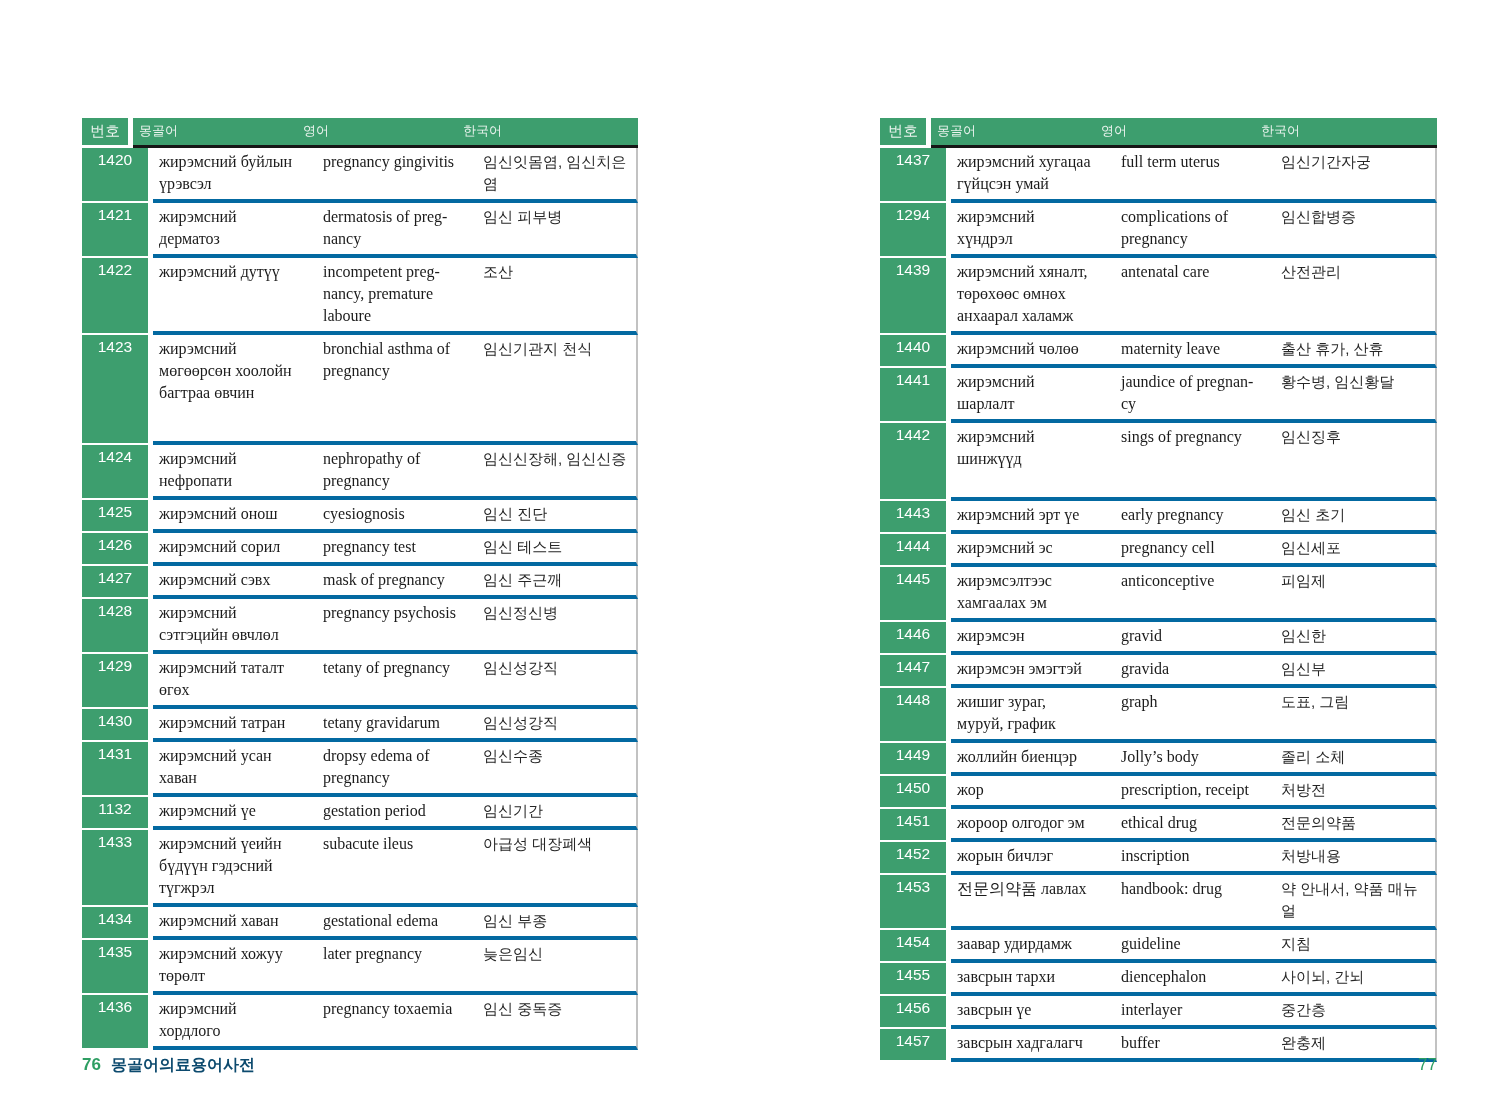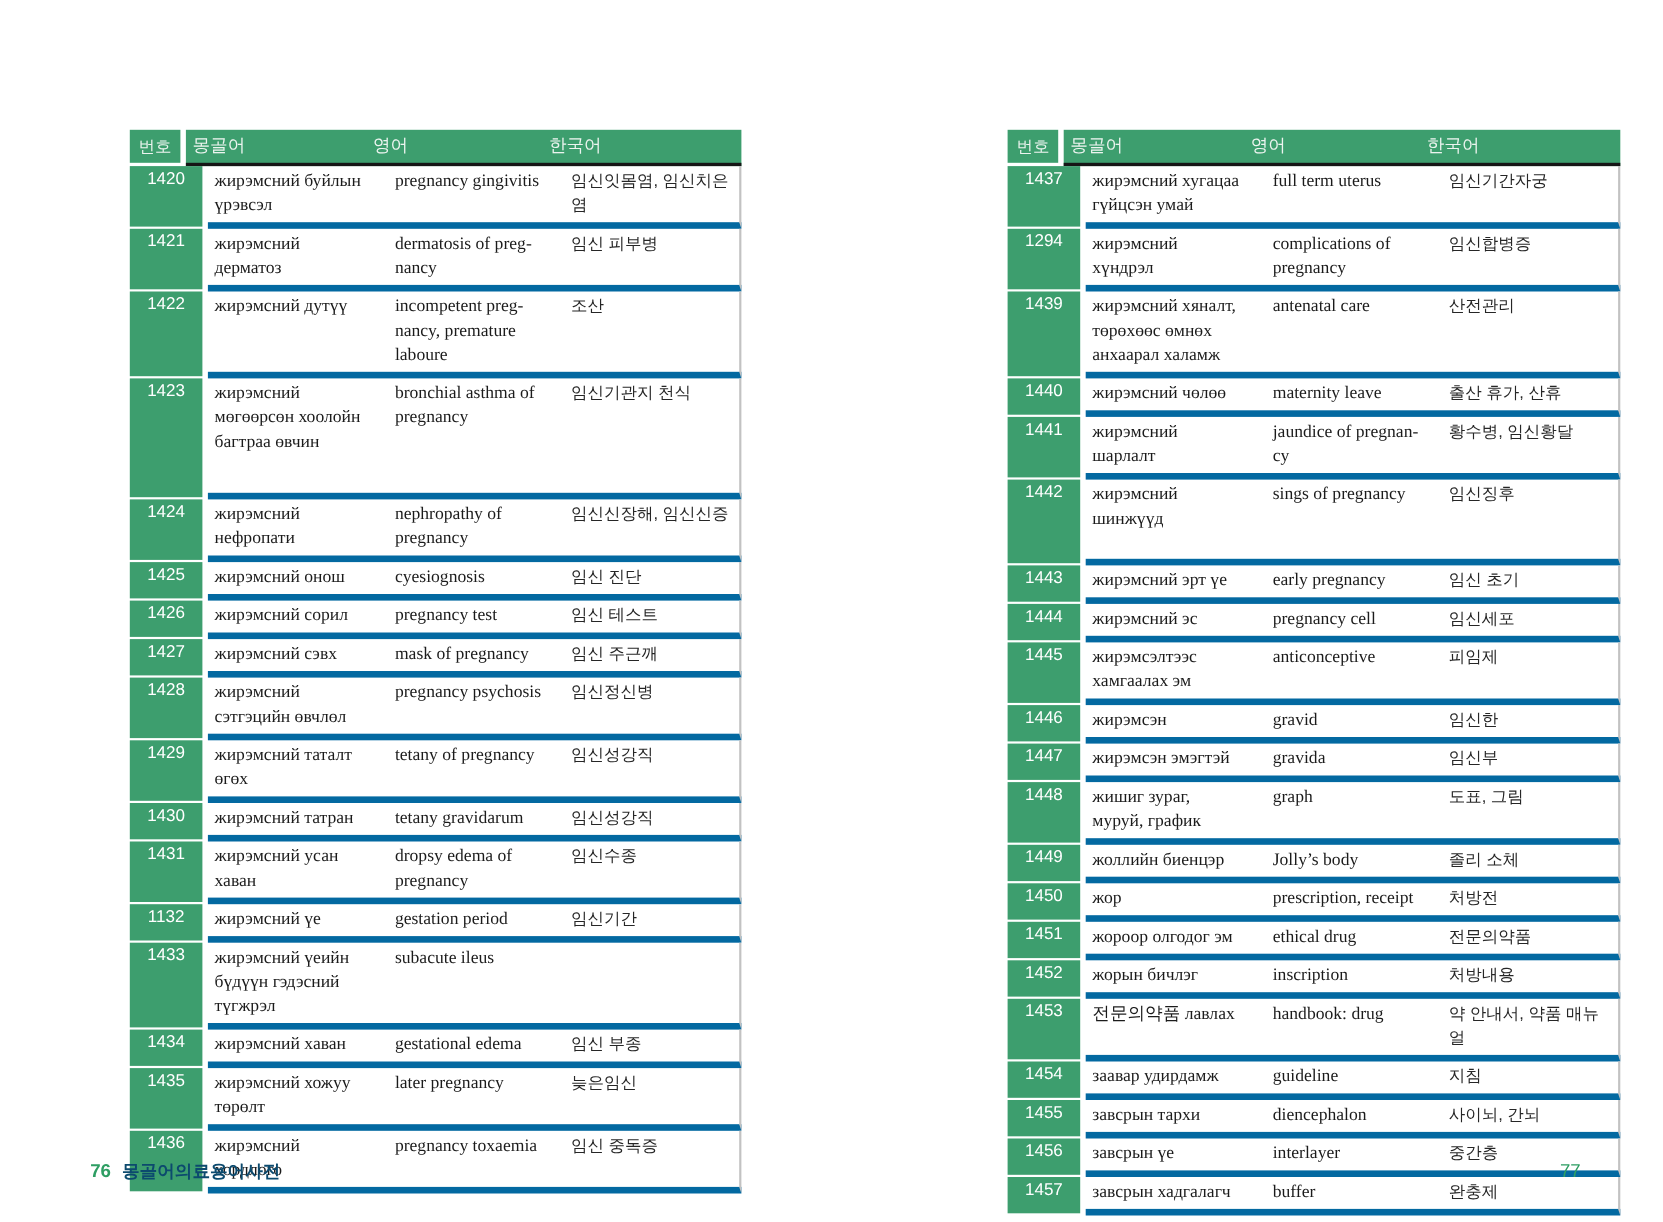--- a/index.html
+++ b/index.html
@@ -4,51 +4,51 @@
 <style>
   html,body { margin:0; padding:0; background:#ffffff; }
   .page {
     position:relative;
     width:1512px; height:1111px;
     background:#ffffff;
     font-family:"Liberation Serif", serif;
     overflow:hidden;
   }
 
-  .dict-table { position:absolute; top:118px;margin-left:36px; }
+  .dict-table { position:absolute; top:118px; }
   #table-left  { left:82px;  width:556px; }
   #table-right { left:880px; width:557px; }
 
   
   .hdr { display:flex; }
   .hdr .num-h {
     width:46px; background:#3D9E6E; margin-bottom:3px;
     color:#ECF4EF; font-family:"Liberation Sans", sans-serif;
     font-size:15px; display:flex; align-items:center; justify-content:center;
   }
   .hdr .gap { width:5px; }
   .hdr .cols {
     flex:1; display:grid; grid-template-columns:164px 160px 1fr;
     background:#3D9E6E; border-bottom:3px solid #161616;
-    color:#ECF4EF; font-family:"Liberation Sans", sans-serif; font-size:16px;
+    color:#ECF4EF; font-family:"Liberation Sans", sans-serif; font-size:13px;
   }
   .hdr .cols > div { padding:4px 6px 5px; }
 
   
   .row { display:flex; }
   .row .num {
     width:66px; background:#3D9E6E; margin-bottom:2px;
     color:#ffffff; font-family:"Liberation Sans", sans-serif;
     font-size:15.5px; text-align:center; padding-top:3px;
     box-sizing:border-box;
   }
   .row .gap { width:5px; }
   .row .cells {
     flex:1; display:grid; grid-template-columns:164px 160px 1fr;
-    border-bottom:6px solid #0369a1; border-right:2px solid #C2C2C2;
+    border-bottom:4px solid #0369a1; border-right:2px solid #C2C2C2;
     box-sizing:border-box;
   }
   .cell {
     padding:3px 6px 4px; font-size:16px; line-height:22px;
     white-space:pre-line; color:#1b1b1b;
   }
   .cell.ko { font-family:"Liberation Sans", sans-serif; font-size:15px; color:#262626; }
 
   
   .row[data-no="1423"] { min-height:110px; }
@@ -215,20 +215,21 @@
           </div>
         </div>
         <div class="row" data-no="1433">
           <div class="num">1433</div>
           <div class="gap"></div>
           <div class="cells">
             <div class="cell mn">жирэмсний үеийн
 бүдүүн гэдэсний
 түгжрэл</div>
             <div class="cell en">subacute ileus</div>
+            <div class="cell ko">아급성 대장폐색</div>
           </div>
         </div>
         <div class="row" data-no="1434">
           <div class="num">1434</div>
           <div class="gap"></div>
           <div class="cells">
             <div class="cell mn">жирэмсний хаван</div>
             <div class="cell en">gestational edema</div>
             <div class="cell ko">임신 부종</div>
           </div>

